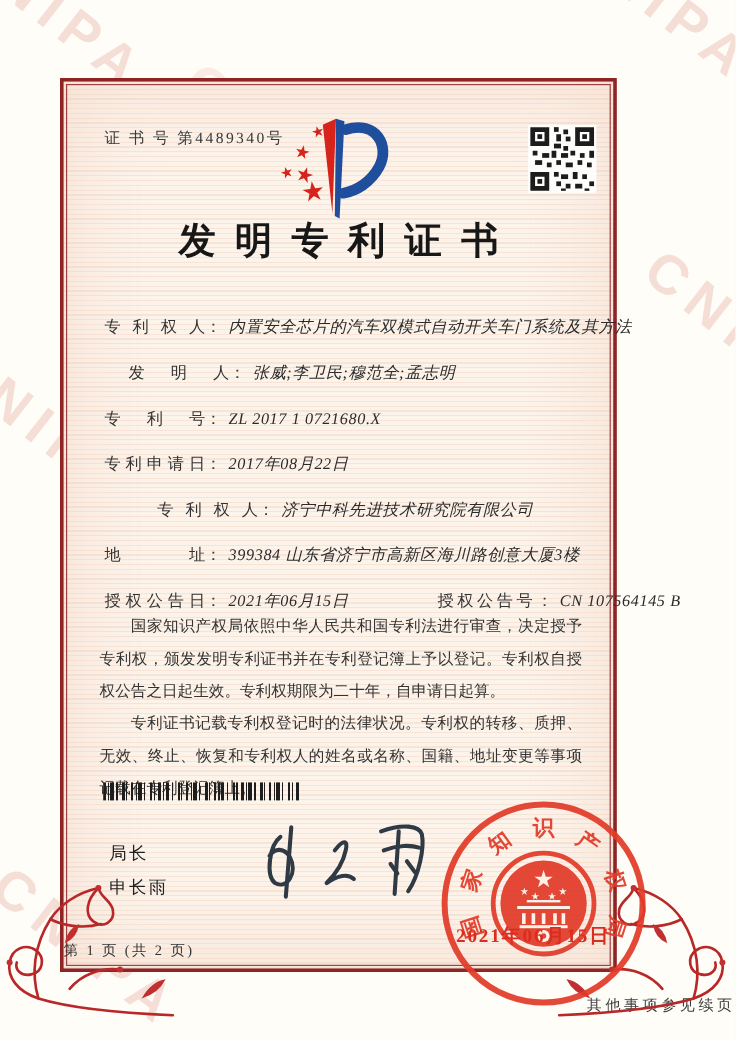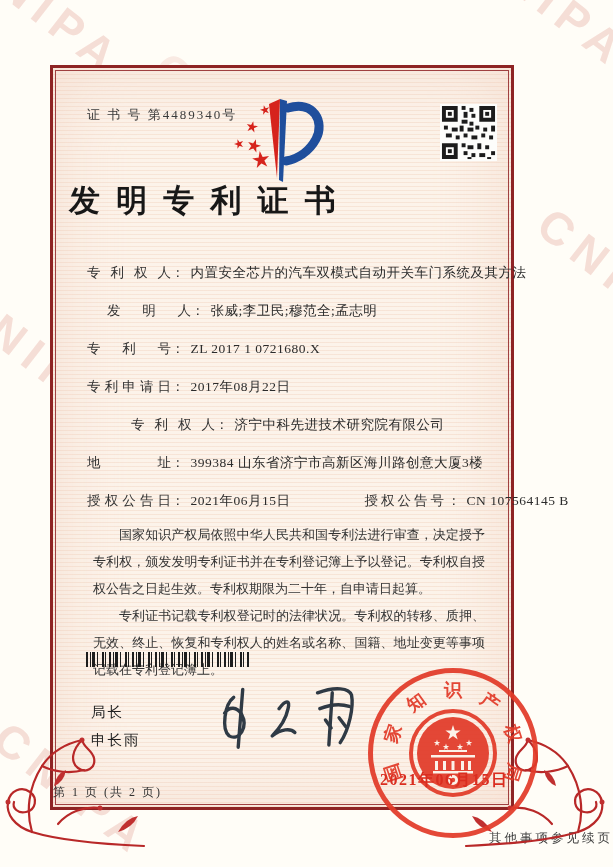--- a/index.html
+++ b/index.html
@@ -35,42 +35,42 @@
     box-shadow:inset 0 0 70px rgba(238,198,180,0.45);
   }
   .frame::before{
     content:"";position:absolute;inset:2px;border:1px solid #a04040;pointer-events:none;
   }
   
   .cert-no{position:absolute;left:34px;top:38px;font-size:13px;letter-spacing:2px;color:#3a3a3a;}
   .logo{position:absolute;left:50%;top:26px;transform:translateX(-50%);width:122px;height:94px;}
   .qr{position:absolute;right:14px;top:36px;width:57px;height:57px;background:#fdfdfb;}
   .title{
-    position:absolute;left:0;right:0;top:112px;text-align:left;
+    position:absolute;left:0;right:0;top:112px;text-align:center;
     font-size:31px;font-weight:bold;letter-spacing:0.52em;text-indent:0.52em;color:#171717;
   }
   
   .fields{position:absolute;left:34px;right:20px;top:0;height:100%;font-size:13.5px;}
   .field-row{position:absolute;left:0;right:0;white-space:nowrap;}
   .field-row:nth-child(1){top:196px;}
   .field-row:nth-child(2){top:234px;margin-left:20px;}
   .field-row:nth-child(3){top:272px;}
   .field-row:nth-child(4){top:310px;}
   .field-row:nth-child(5){top:348px;margin-left:44px;}
   .field-row:nth-child(6){top:386px;}
   .field-row:nth-child(7){top:424px;}
   .flabel{
     display:inline-block;width:84px;vertical-align:bottom;
     text-align:justify;text-align-last:justify;color:#333;
   }
   .fcolon{color:#333;margin-right:6px;}
-  .fvalue{color:#2b2b2b;letter-spacing:0.5px;}
+  .fvalue{color:#2b2b2b;letter-spacing:0.5px;font-style:italic;}
   .flabel2{margin-left:74px;letter-spacing:3px;color:#333;}
   
-  .paras{position:absolute;left:40px;right:26px;top:440px;font-size:13px;line-height:27px;color:#333;text-align:justify;margin-top:13px;}
+  .paras{position:absolute;left:30px;right:26px;top:440px;font-size:13px;line-height:27px;color:#333;text-align:justify;}
   .paras p{margin:0;text-indent:2em;}
   
   .barcode{
     position:absolute;left:33px;top:584px;width:164px;height:15px;
     background:repeating-linear-gradient(90deg,
       #1d1d1d 0 2px, rgba(0,0,0,0) 2px 4px,
       #1d1d1d 4px 5px, rgba(0,0,0,0) 5px 6px,
       #1d1d1d 6px 9px, rgba(0,0,0,0) 9px 11px,
       #1d1d1d 11px 12px, rgba(0,0,0,0) 12px 16px,
       #1d1d1d 16px 18px, rgba(0,0,0,0) 18px 19px,

